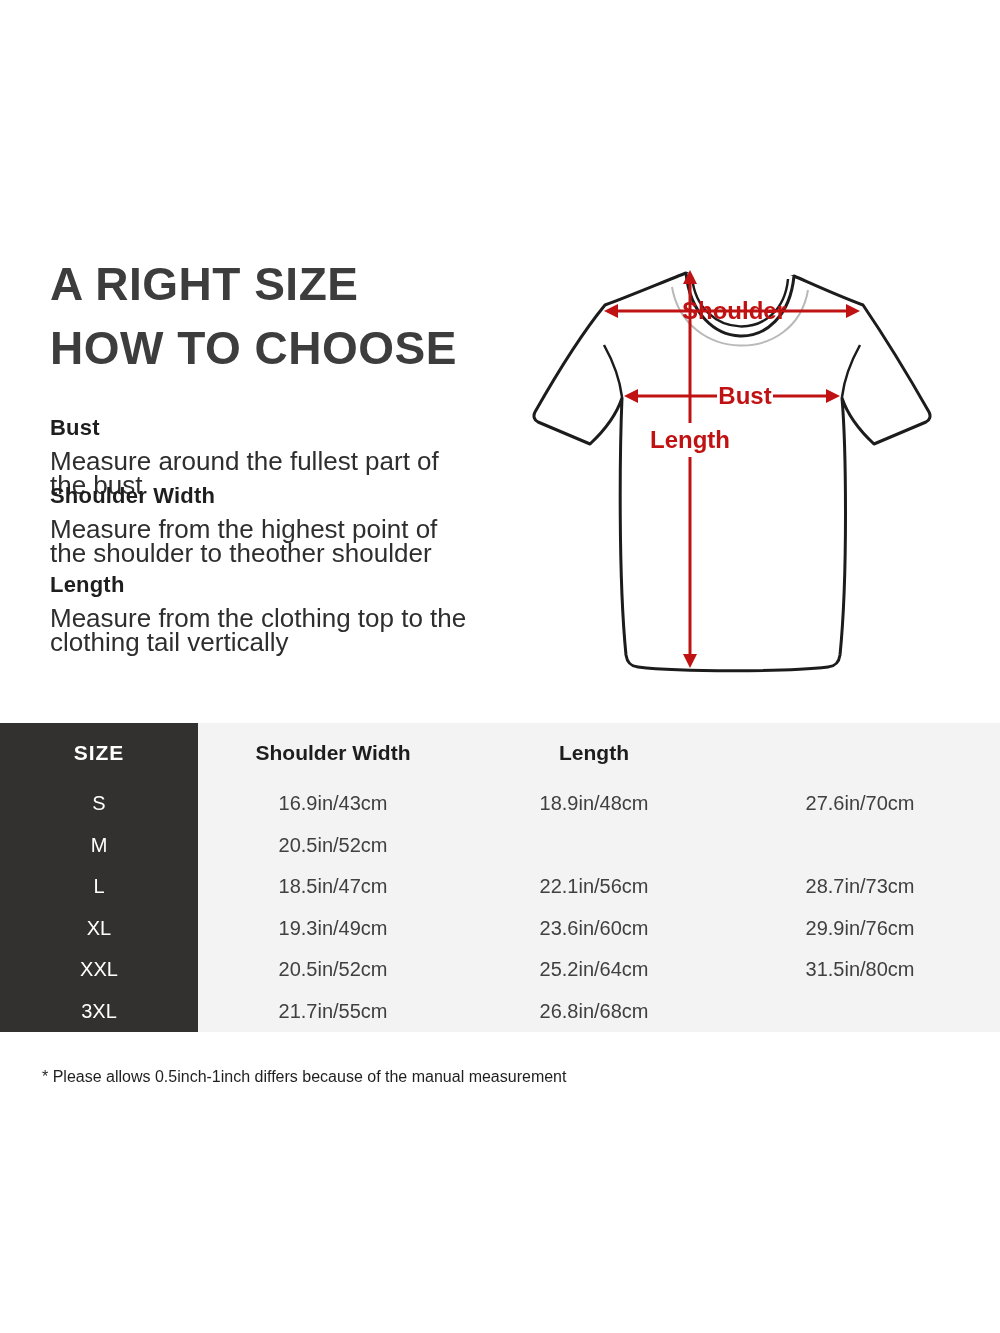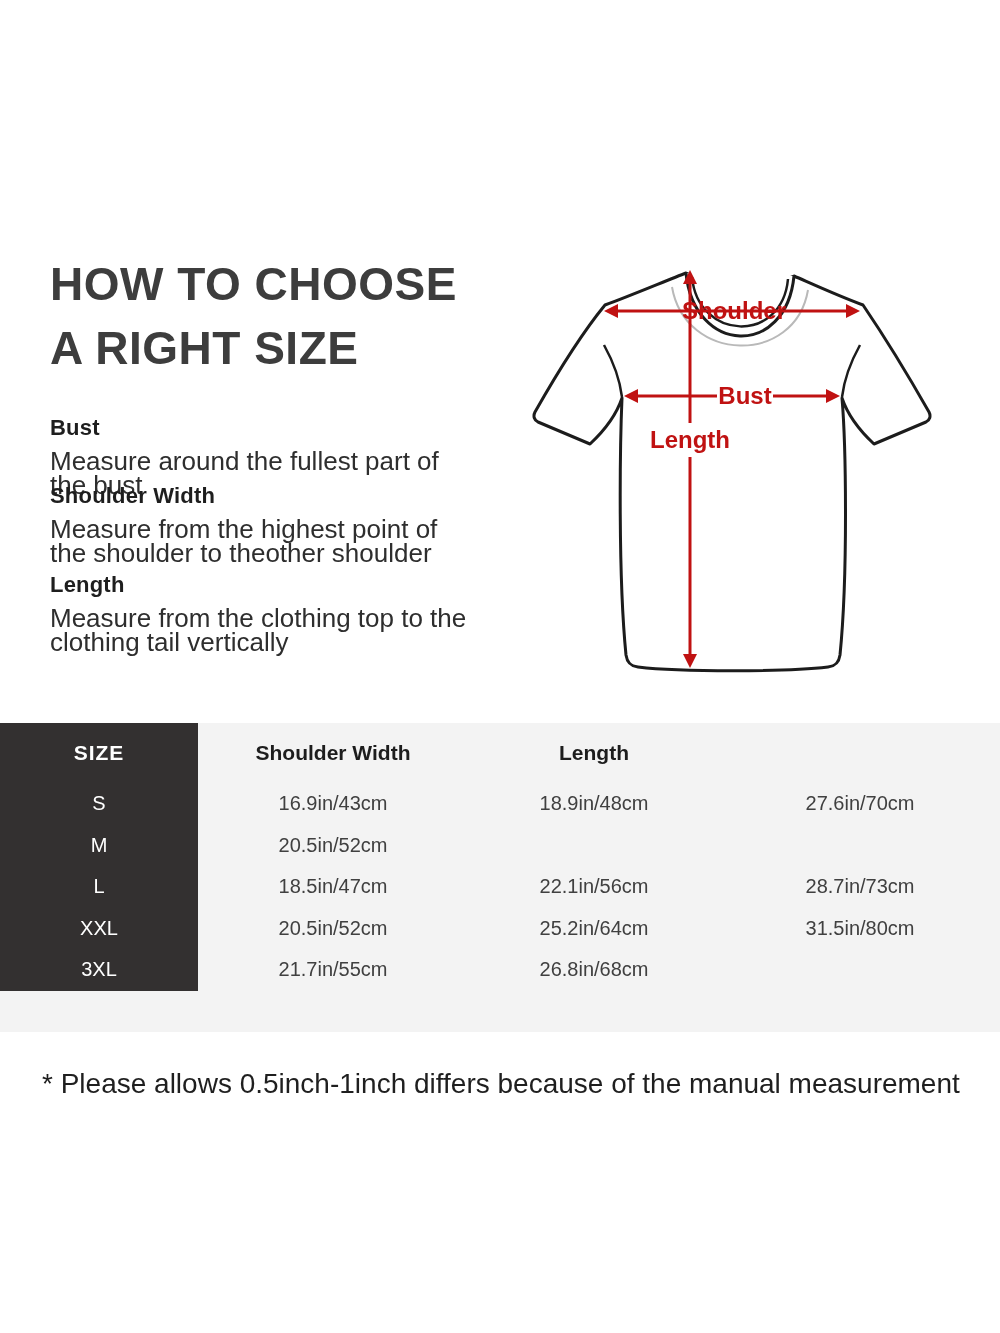--- a/index.html
+++ b/index.html
@@ -55,29 +55,29 @@
     background:#333030;color:#ffffff;
   }
   .t-row.head .t-cell{
     font-weight:700;font-size:21px;color:#1d1d1d;
   }
   .t-row.head .t-cell.dark{color:#ffffff;letter-spacing:1px;}
 
   
   .footnote{
     left:42px;top:1068px;
-    font-size:28px;color:#1f1f1f;
+    font-size:16px;color:#1f1f1f;
   }
 </style>
 </head>
 <body>
 
 <div class="abs main-title">
+  <div>A RIGHT SIZE</div>
   <div>HOW TO CHOOSE</div>
-  <div>A RIGHT SIZE</div>
 </div>
 
 <div class="abs section sec-bust">
   <h3>Bust</h3>
   <p>Measure around the fullest part of the bust</p>
 </div>
 
 <div class="abs section sec-shoulder">
   <h3>Shoulder Width</h3>
   <p>Measure from the highest point of the shoulder to theother shoulder</p>
@@ -163,20 +163,26 @@
     <div class="t-cell">20.5in/52cm</div>
   </div>
 
   <div class="t-row">
     <div class="t-cell dark">L</div>
     <div class="t-cell">18.5in/47cm</div>
     <div class="t-cell">22.1in/56cm</div>
     <div class="t-cell">28.7in/73cm</div>
   </div>
 
+  <div class="t-row">
+    <div class="t-cell dark">XL</div>
+    <div class="t-cell">19.3in/49cm</div>
+    <div class="t-cell">23.6in/60cm</div>
+    <div class="t-cell">29.9in/76cm</div>
+  </div>
 
   <div class="t-row">
     <div class="t-cell dark">XXL</div>
     <div class="t-cell">20.5in/52cm</div>
     <div class="t-cell">25.2in/64cm</div>
     <div class="t-cell">31.5in/80cm</div>
   </div>
 
   <div class="t-row">
     <div class="t-cell dark">3XL</div>

